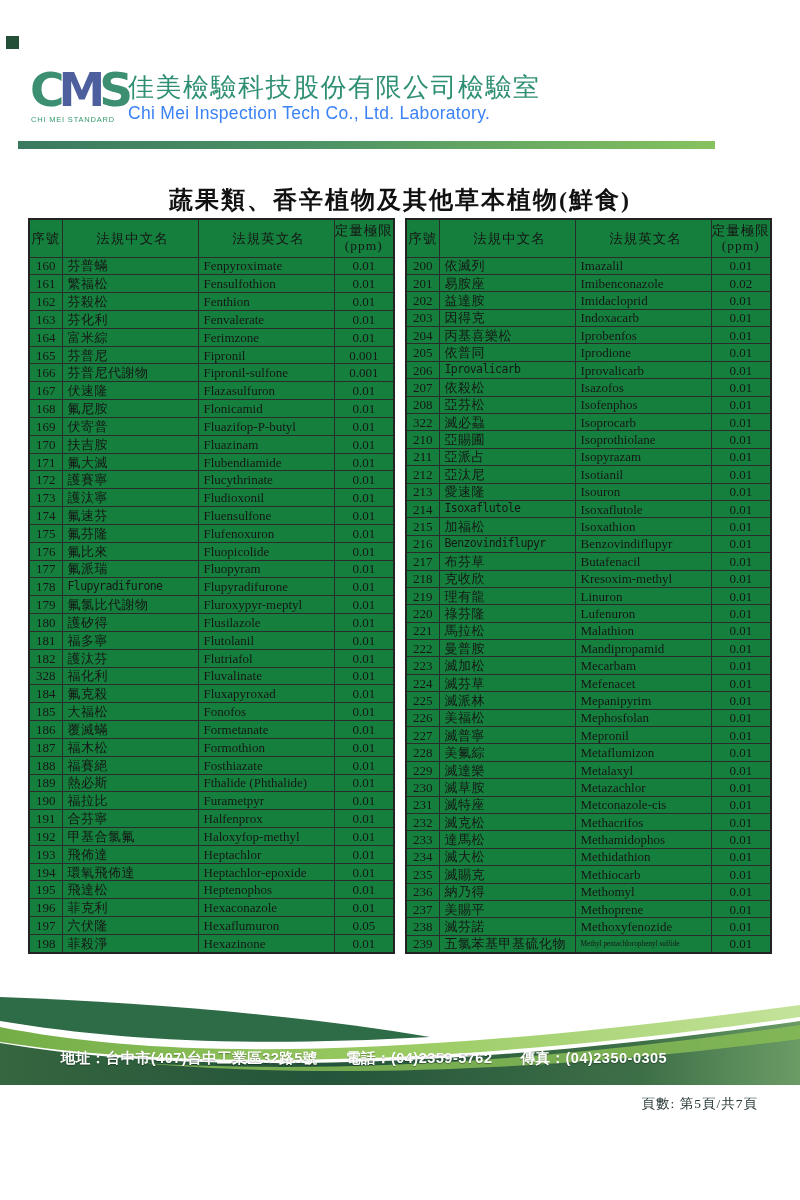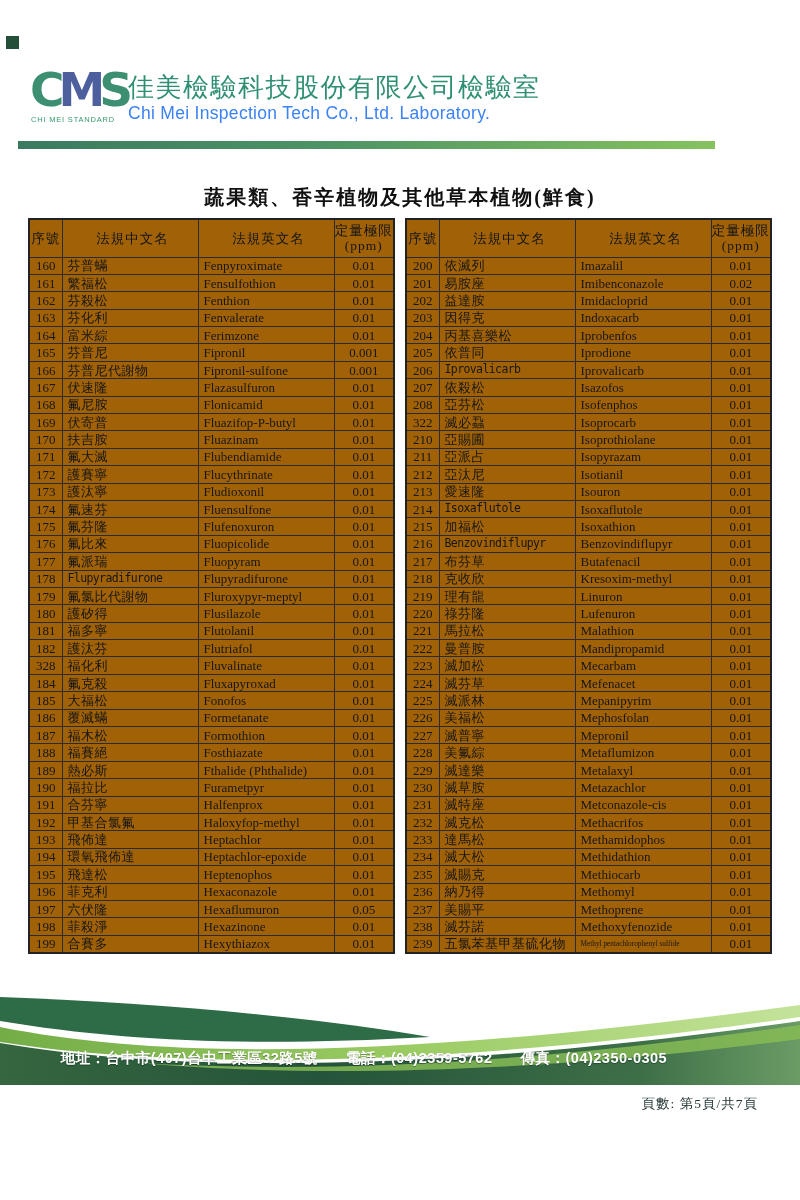--- a/index.html
+++ b/index.html
@@ -49,34 +49,34 @@
   .header-bar {
     position: absolute; left: 18px; top: 141px;
     width: 697px; height: 8px;
     background: linear-gradient(to right, #3a7a60, #4e9465 45%, #86c25e);
   }
 
   
   .doc-title {
     position: absolute; left: 0; top: 184px; width: 100%;
     text-align: center;
-    font-size: 20px; font-weight: bold; letter-spacing: 2px;
+    font-size: 24px; font-weight: bold; letter-spacing: 2px;
     color: #111111;
   }
 
   
   .tables-wrap {
     position: absolute; left: 28px; top: 218px;
     display: flex; gap: 10px;
   }
   table.reg {
     border-collapse: collapse; table-layout: fixed;
     width: 365px;
     font-size: 13px; color: #161616;
-    background: #a16207;
+    background: #15803d;
   }
   table.reg th, table.reg td {
     border: 1px solid #2b2b2b;
     vertical-align: middle;
     overflow: hidden; white-space: nowrap;
   }
   table.reg { border: 2px solid #222222; }
   table.reg th {
     height: 38px; font-weight: normal; font-size: 13.5px;
     text-align: center; letter-spacing: 1px; line-height: 15px;
@@ -365,26 +365,20 @@
           <tr>
             <td class="col-no">197</td>
             <td class="col-zh">六伏隆</td>
             <td class="col-en">Hexaflumuron</td>
             <td class="col-limit">0.05</td>
           </tr>
           <tr>
             <td class="col-no">198</td>
             <td class="col-zh">菲殺淨</td>
             <td class="col-en">Hexazinone</td>
-            <td class="col-limit">0.01</td>
-          </tr>
-          <tr>
-            <td class="col-no">199</td>
-            <td class="col-zh">合賽多</td>
-            <td class="col-en">Hexythiazox</td>
             <td class="col-limit">0.01</td>
           </tr>
         </tbody>
     </table>
 
     <table class="reg">
       <thead>
         <tr>
           <th class="col-no">序號</th>
           <th class="col-zh" style="text-align:center;">法規中文名</th>

